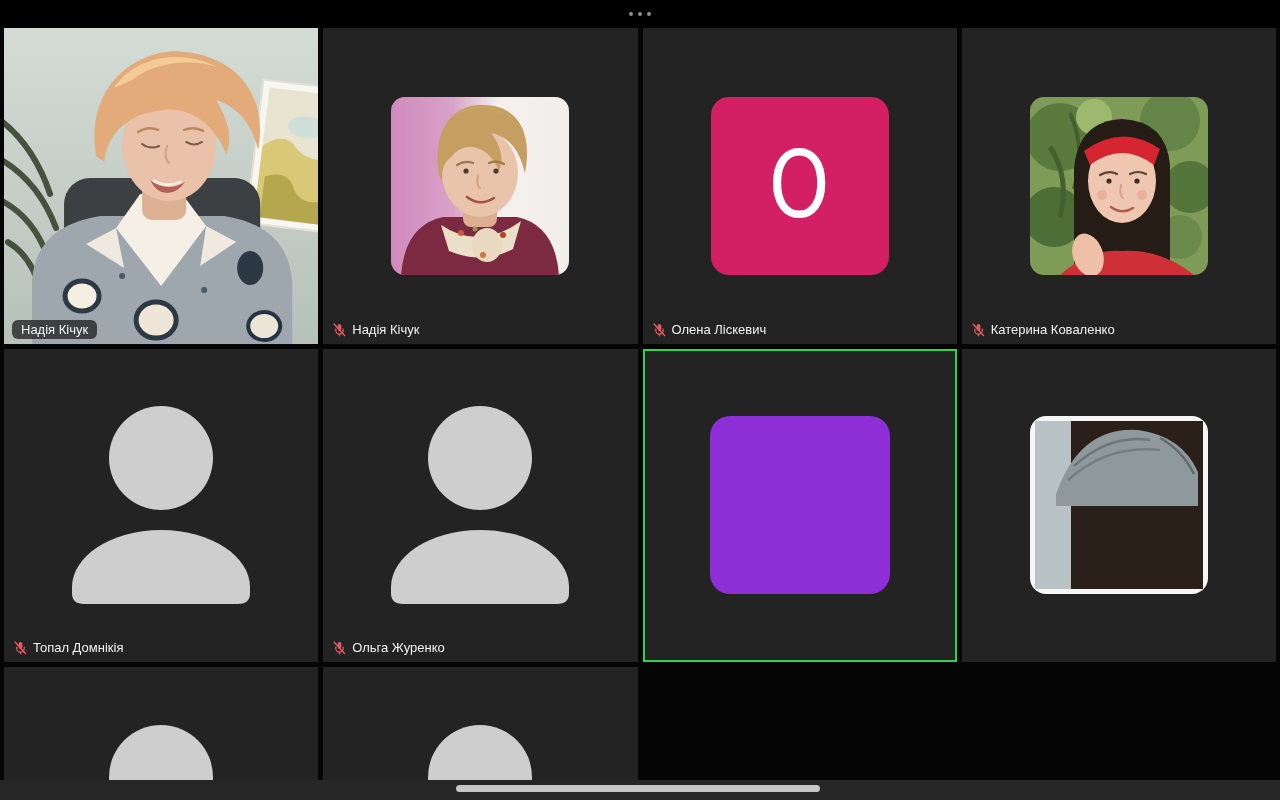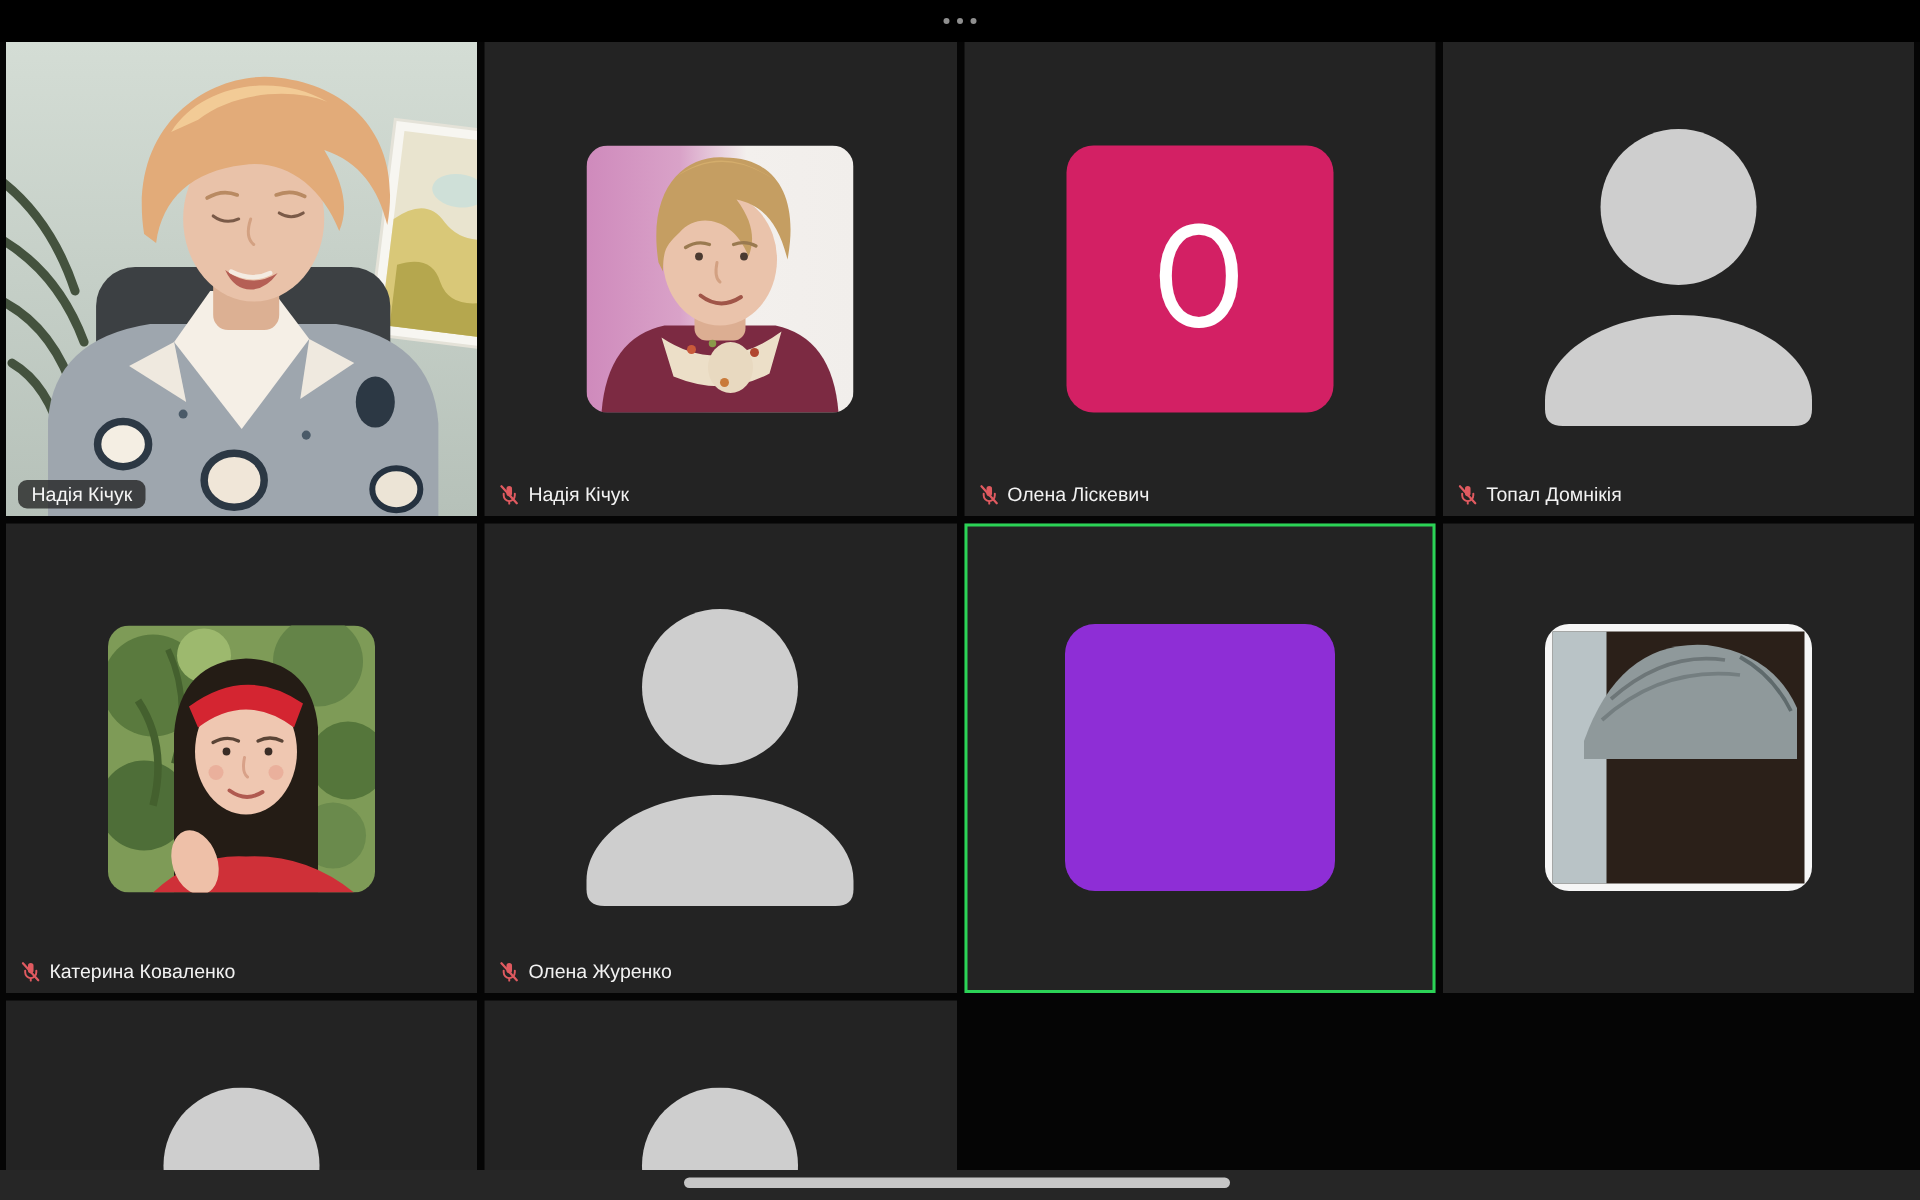--- a/index.html
+++ b/index.html
@@ -159,32 +159,20 @@
       </div>
       <div class="name-row">
         <svg class="mic" viewBox="0 0 14 15">
             <use href="#mic-muted"></use>
           </svg>
         <span>Олена Ліскевич</span>
       </div>
     </div>
 
     <div class="tile">
-      <svg class="silhouette" viewBox="0 0 180 200">
-          <use href="#person-sil"></use>
-        </svg>
-      <div class="name-row">
-        <svg class="mic" viewBox="0 0 14 15">
-            <use href="#mic-muted"></use>
-          </svg>
-        <span>Топал Домнікія</span>
-      </div>
-    </div>
-
-    <div class="tile">
       <svg class="avatar" viewBox="0 0 178 178">
         <rect width="178" height="178" fill="#7e9b57"></rect>
         <circle cx="30" cy="40" r="34" fill="#5a7a3e"></circle>
           <circle cx="140" cy="24" r="30" fill="#648448"></circle>
         <circle cx="160" cy="90" r="26" fill="#55763b"></circle>
           <circle cx="24" cy="120" r="30" fill="#4e6e38"></circle>
         <circle cx="64" cy="20" r="18" fill="#9db96e"></circle>
           <circle cx="150" cy="140" r="22" fill="#6a8a4c"></circle>
         <path d="M20,50 q20,30 10,70" stroke="#44602e" stroke-width="5" fill="none"></path>
         <path d="M40,16 q16,34 4,76" stroke="#44602e" stroke-width="4" fill="none"></path>
@@ -203,30 +191,42 @@
           <circle cx="112" cy="98" r="5" fill="#e8a793" opacity="0.7"></circle>
       </svg>
       <div class="name-row">
         <svg class="mic" viewBox="0 0 14 15">
             <use href="#mic-muted"></use>
           </svg>
         <span>Катерина Коваленко</span>
       </div>
     </div>
 
-
-    <div class="tile">
-      <svg class="silhouette" viewBox="0 0 180 200">
-          <use href="#person-sil"></use>
-        </svg>
-      <div class="name-row">
-        <svg class="mic" viewBox="0 0 14 15">
-            <use href="#mic-muted"></use>
-          </svg>
-        <span>Олена Журенко</span>
+    <div class="tile">
+      <svg class="silhouette" viewBox="0 0 180 200">
+          <use href="#person-sil"></use>
+        </svg>
+      <div class="name-row">
+        <svg class="mic" viewBox="0 0 14 15">
+            <use href="#mic-muted"></use>
+          </svg>
+        <span>Топал Домнікія</span>
+      </div>
+    </div>
+
+
+    <div class="tile">
+      <svg class="silhouette" viewBox="0 0 180 200">
+          <use href="#person-sil"></use>
+        </svg>
+      <div class="name-row">
+        <svg class="mic" viewBox="0 0 14 15">
+            <use href="#mic-muted"></use>
+          </svg>
+        <span>Ольга Журенко</span>
       </div>
     </div>
 
 
     <div class="tile tile--r3 tile--active">
       <div class="purple-avatar"></div>
     </div>
 
     <div class="tile tile--r3">
       <svg class="partial-photo" viewBox="0 0 178 178">

